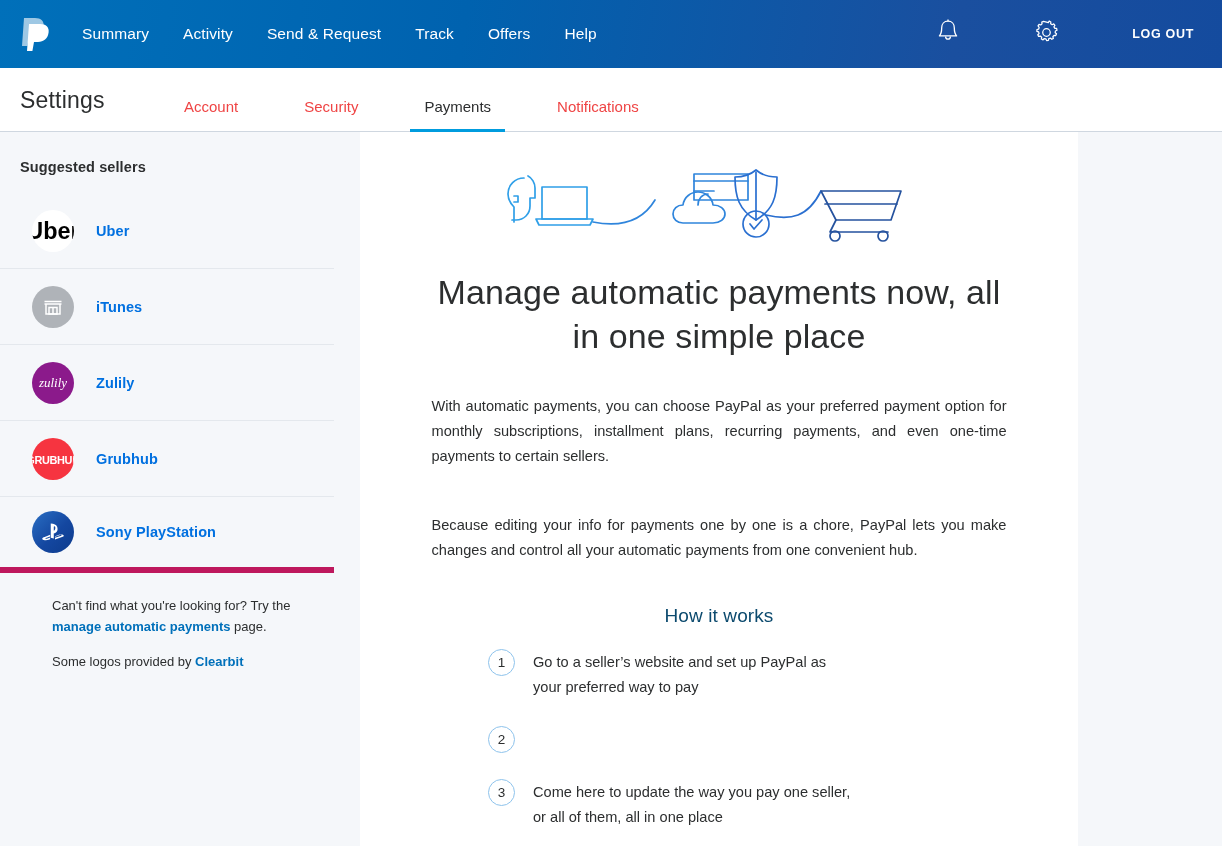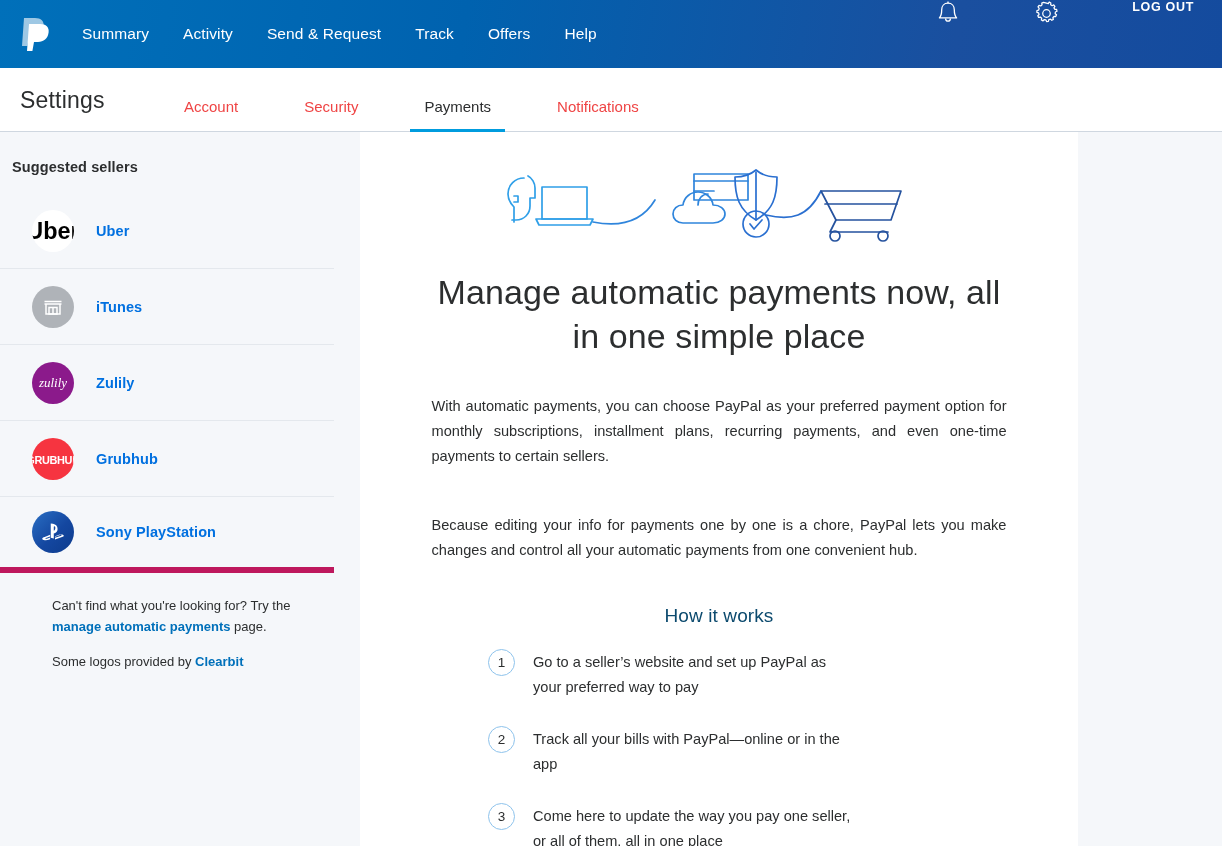--- a/index.html
+++ b/index.html
@@ -17,21 +17,21 @@
   }
   .pp-logo { margin-left: 18px; width: 34px; height: 40px; display: block; }
   .nav-links { display: flex; align-items: center; margin-left: 30px; }
   .nav-link {
     color: #ffffff; font-size: 15.5px; font-weight: 500;
     padding: 6px 0; margin-right: 34px; white-space: nowrap;
     cursor: pointer; letter-spacing: .1px;
   }
   .nav-right {
     position: absolute; right: 0; top: 0; height: 68px;
-    display: flex; padding-right: 28px; gap: 44px;
+    display: flex; align-items: center; padding-right: 28px; gap: 44px;
   }
   .nav-icon { margin-right: 28px; cursor: pointer; display: block; }
   .logout {
     color: #ffffff; font-size: 12.5px; font-weight: 700;
     letter-spacing: .7px; cursor: pointer; white-space: nowrap;
   }
 
   
   .settingsbar {
     height: 64px; width: 100%; background: #ffffff;
@@ -53,21 +53,21 @@
     height: 3px; background: #009CDE;
   }
 
   
   .page { display: flex; height: 714px; background: #F5F7FA; }
 
   
   .sidebar { width: 360px; background: #F5F7FA; padding: 0; flex: none; }
   .sidebar-head {
     font-size: 14.5px; font-weight: 700; color: #2c2e2f;
-    padding: 27px 0 0 12px; letter-spacing: .1px;
+    padding: 27px 0 0 20px; letter-spacing: .1px;
   }
   .seller-list { margin-top: 18px; }
   .seller {
     display: flex; align-items: center; height: 76px;
     padding-left: 32px; cursor: pointer;
     border-bottom: 1px solid #e4e8ed; margin-right: 26px;
   }
   .seller:first-child { border-top: none; }
   .logo-wrap {
     width: 42px; height: 42px; border-radius: 50%; flex: none;
@@ -279,21 +279,20 @@
 
     <h2 class="hiw-title">How it works</h2>
 
     <div class="steps">
       <div class="step">
         <span class="step-num">1</span>
         <span class="step-text">Go to a seller’s website and set up PayPal as your preferred way to pay</span>
       </div>
       <div class="step">
         <span class="step-num">2</span>
-        <span class="step-text">Track all your bills with PayPal—online or in the app</span>
       </div>
       <div class="step">
         <span class="step-num">3</span>
         <span class="step-text">Come here to update the way you pay one seller, or all of them, all in one place</span>
       </div>
     </div>
 
   </div>
 
   <div class="right-gutter"></div>

